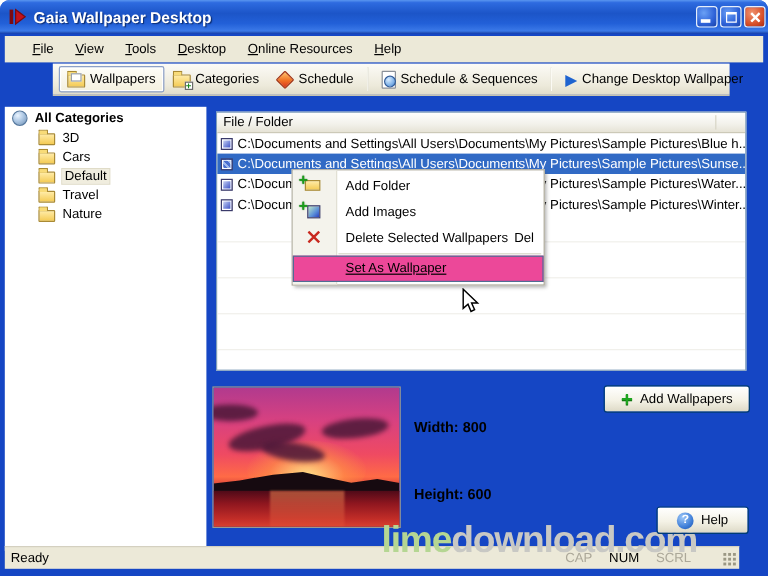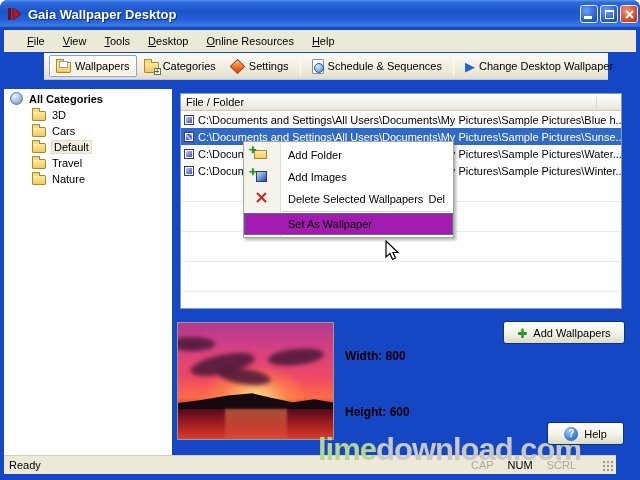--- a/index.html
+++ b/index.html
@@ -76,21 +76,21 @@
   .empty-lines { position:absolute; left:0; right:0; top:85px; bottom:0;
     background:repeating-linear-gradient(180deg,transparent 0 29px,#EDECE6 29px 30px); background-position:0 -7px; }
 
   
   .ctx-menu { position:absolute; left:243px; top:141px; width:211px; background:#FFFFFF; border:1px solid #ACA899;
     box-shadow:2px 2px 3px rgba(80,80,80,.45); z-index:50; font-size:11px; padding:2px 0; }
   .ctx-menu::before { content:""; position:absolute; left:0; top:0; bottom:0; width:36px; background:#F4F3EC; border-right:1px solid #E2E0D4; }
   .ctx-item { position:relative; height:22px; display:flex; align-items:center; padding-left:44px; padding-right:8px; cursor:default; }
   .ctx-shortcut { margin-left:auto; }
   .ctx-sep { position:relative; height:1px; background:#D8D5C8; margin:1px 2px 1px 38px; }
-  .ctx-item.highlight { background:#a21caf; outline:1px solid #506C94; outline-offset:-1px; }
+  .ctx-item.highlight { background:#ec4899; outline:1px solid #506C94; outline-offset:-1px;text-decoration:underline; }
   .ctx-icon { position:absolute; left:8px; top:3px; width:18px; height:16px; }
   .ctx-folder { position:absolute; left:2px; top:3px; width:13px; height:9px;
     background:linear-gradient(180deg,#FFEBA6,#F4CB55); border:1px solid #A98A35; }
   .ctx-img { position:absolute; left:4px; top:2px; width:11px; height:11px; border:1px solid #3A3A6A;
     background:linear-gradient(135deg,#BFE8C8 0%,#5A8ED8 60%,#2A3FBF 100%); }
   .green-plus { position:absolute; left:-3px; top:-4px; color:#1B9E1B; font-size:13px; font-weight:bold;
     text-shadow:0 0 1px #0A5A0A; line-height:13px; }
   .red-x { position:absolute; left:4px; top:1px; }
 
   
@@ -182,21 +182,21 @@
       <span>Wallpapers</span>
     </div>
     <div class="tb-btn">
       <span class="folder-ic">
           <span class="plus-badge">+</span>
         </span>
       <span>Categories</span>
     </div>
     <div class="tb-btn">
       <span class="diamond"></span>
-      <span>Settings</span>
+      <span>Schedule</span>
     </div>
     <span class="tb-sep"></span>
     <div class="tb-btn">
       <span class="sched-ic"></span>
       <span>Schedule &amp; Sequences</span>
     </div>
     <span class="tb-sep"></span>
     <div class="tb-btn">
       <span class="play-ic">▶</span>
       <span>Change Desktop Wallpaper</span>

